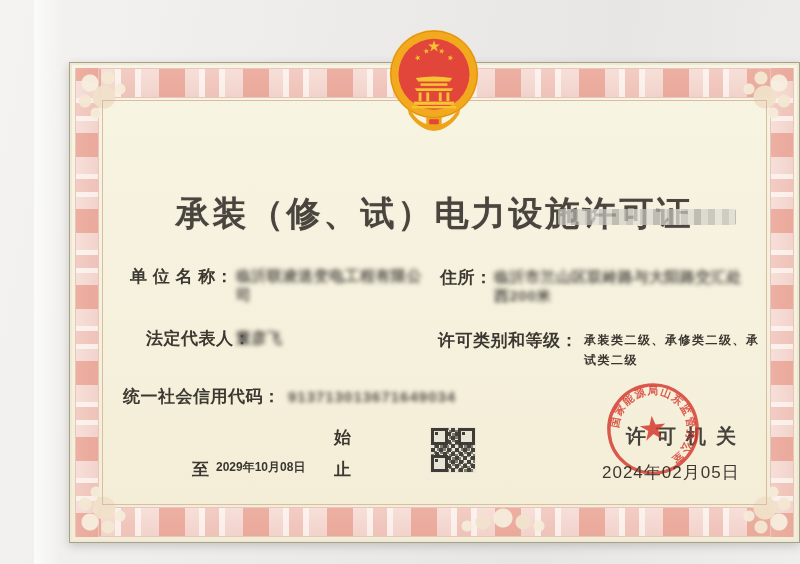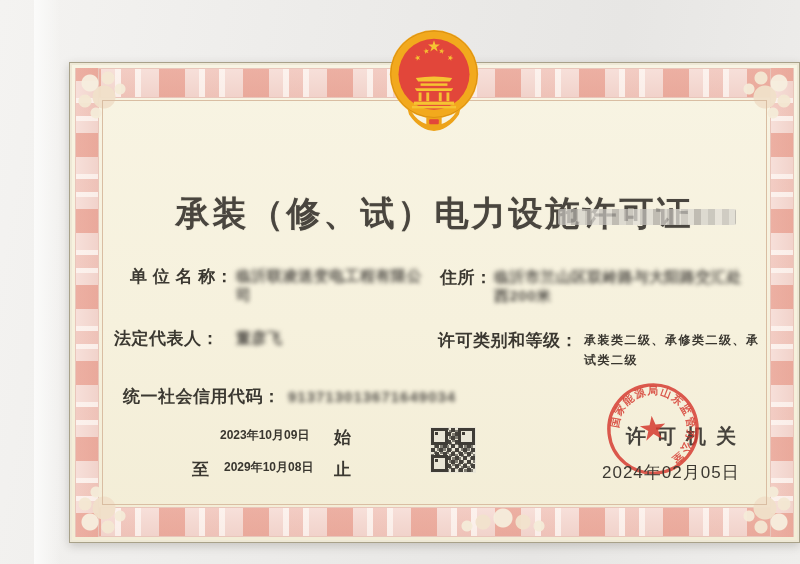--- a/index.html
+++ b/index.html
@@ -144,34 +144,33 @@
     <div class="title">承装（修、试）电力设施许可证</div>
 
     <div class="mosaic"></div>
 
     <div class="label" style="left:60px;top:202px;">单 位 名 称：</div>
     <div class="value redacted" style="left:166px;top:203px;width:186px;">临沂联凌送变电工程有限公司</div>
 
     <div class="label" style="left:370px;top:203px;">住所：</div>
     <div class="value redacted" style="left:424px;top:204px;width:252px;">临沂市兰山区双岭路与大阳路交汇处西200米</div>
 
-    <div class="label" style="left:44px;top:264px;">法定代表人：</div>
+    <div class="label" style="left:76px;top:264px;">法定代表人：</div>
     <div class="value redacted" style="left:166px;top:265px;">董彦飞</div>
 
     <div class="label" style="left:368px;top:266px;">许可类别和等级：</div>
     <div class="value wrap2" style="left:514px;top:267px;width:182px;letter-spacing:1.5px;">承装类二级、承修类二级、承试类二级</div>
 
     <div class="label" style="left:53px;top:322px;">统一社会信用代码：</div>
     <div class="value redacted" style="left:218px;top:324px;letter-spacing:1px;">913713013671649034</div>
 
-    <div class="value" style="left:150px;top:364px;">2023年10月09日</div>
     <div class="label" style="left:264px;top:363px;">始</div>
 
     <div class="label" style="left:122px;top:395px;">至</div>
-    <div class="value" style="left:154px;top:396px;">2029年10月08日</div>
+    <div class="value" style="left:146px;top:396px;">2029年10月08日</div>
     <div class="label" style="left:264px;top:395px;">止</div>
 
     <div class="qr">
       <div class="qr-grid"></div>
       <div class="finder f-tl">
           <i></i>
         </div>
       <div class="finder f-tr">
           <i></i>
         </div>

